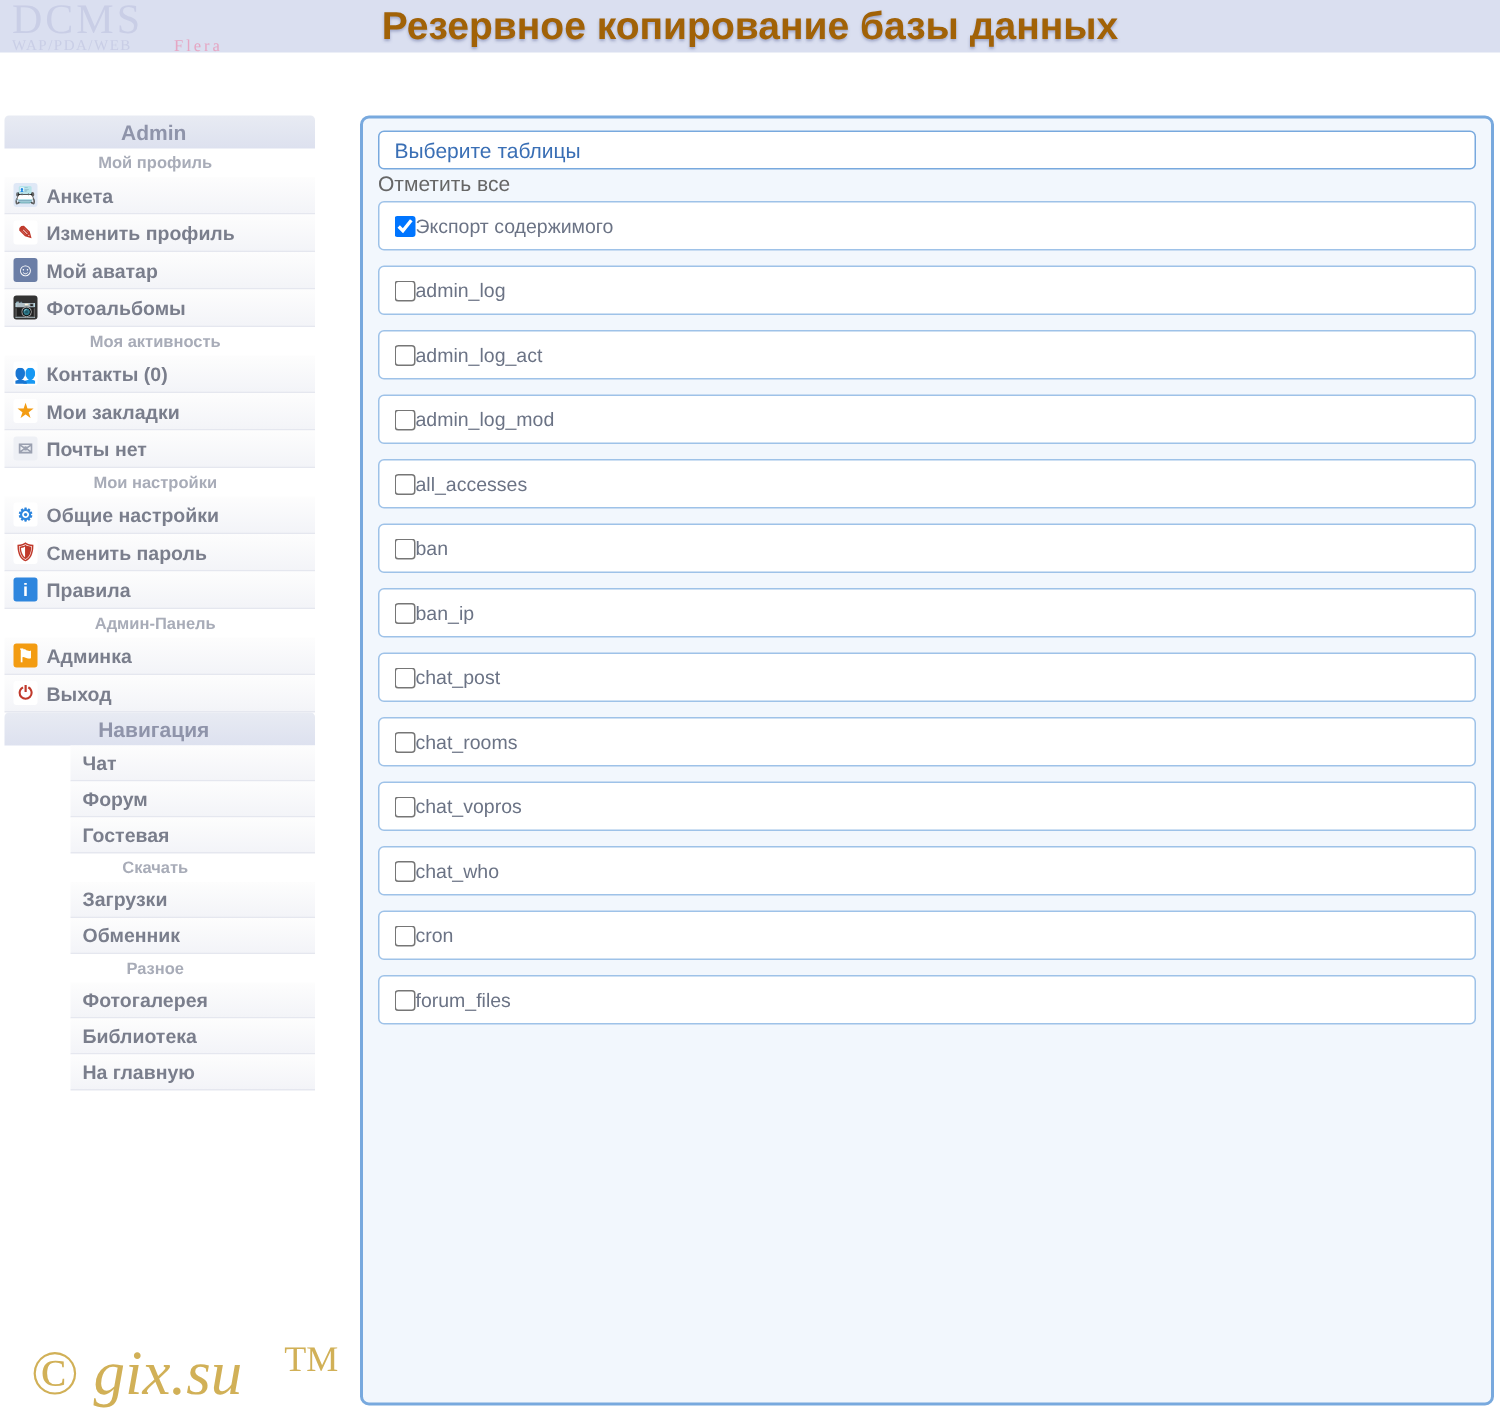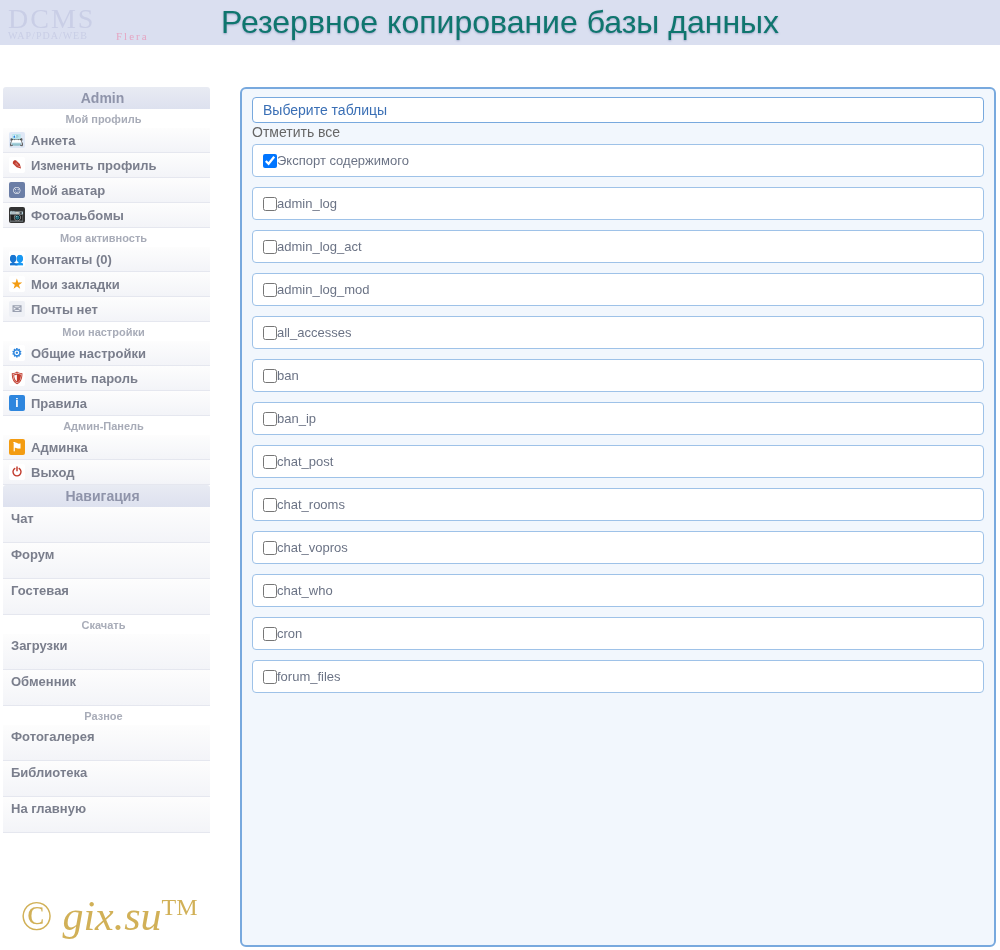--- a/index.html
+++ b/index.html
@@ -8,21 +8,21 @@
     font-size: 13px;
     background: #ffffff;
     color: #555;
     width: 1000px;
     height: 950px;
     overflow: hidden;
     position: relative;
   }
   .header {
     background: #dadff0;
-    height: 45px;
+    height: 35px;
     width: 100%;
     display: flex;
     align-items: center;
     padding-left: 8px;
     position: relative;
   }
   .logo {
     color: #c9cee6;
     font-family: Georgia, serif;
     font-size: 28px;
@@ -38,23 +38,23 @@
     margin-top: -2px;
   }
   .logo-extra {
     color: #e5a6c3;
     font-size: 11px;
     position: absolute;
     left: 108px;
     bottom: -1px;
   }
   .header-title {
-    color: #0f766e;
-    font-size: 32px;
-    font-weight: normal;
+    color: #a16207;
+    font-size: 26px;
+    font-weight: bold;
     text-shadow: 0 1px 2px rgba(100,110,160,0.5);
     position: absolute;
     left: 50%;
     transform: translateX(-50%);
     white-space: nowrap;
   }
   .layout {
     display: flex;
     padding-top: 42px;
   }
@@ -87,25 +87,26 @@
     align-items: center;
     gap: 6px;
     color: #7a7e8c;
     font-weight: bold;
     font-size: 13px;
     cursor: pointer;
   }
   .side-item-plain {
     background: linear-gradient(#fdfdfd, #f3f4f8);
     border-bottom: 1px solid #e5e7ef;
-    padding: 4px 4px 16px 8px;
+    padding: 4px 4px 4px 8px;
     color: #7a7e8c;
     font-weight: bold;
     font-size: 13px;
     cursor: pointer;
+    margin-left: 44px;
   }
   .ico {
     width: 16px; height: 16px;
     display: inline-flex;
     align-items: center;
     justify-content: center;
     font-size: 12px;
     border-radius: 2px;
   }
   .main {
@@ -153,21 +154,21 @@
     position: absolute;
     left: 20px;
     bottom: 10px;
     font-family: Georgia, "Times New Roman", serif;
     font-style: italic;
     font-size: 42px;
     color: #c9a33a;
     opacity: 0.85;
     pointer-events: none;
   }
-  .watermark sup { font-size: 24px; font-style: normal; vertical-align: super; }
+  .watermark sup { font-size: 24px; font-style: normal; vertical-align: super; margin-left: 28px; }
 </style>
 </head>
 <body>
 
 <div class="header">
   <div class="logo">
     <span>DCMS</span>
     <span class="logo-sub">WAP/PDA/WEB</span>
     <span class="logo-extra">Flera</span>
   </div>

